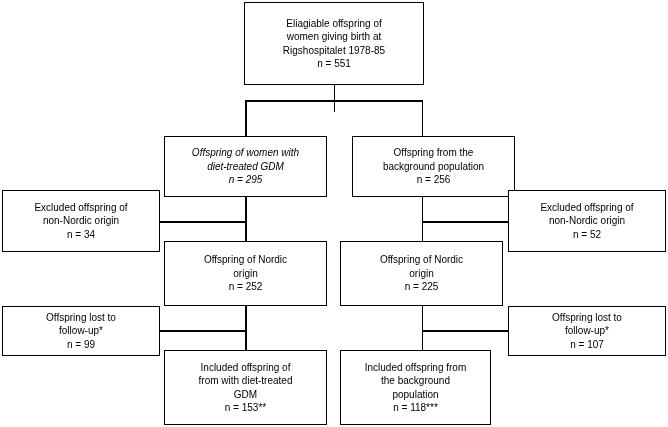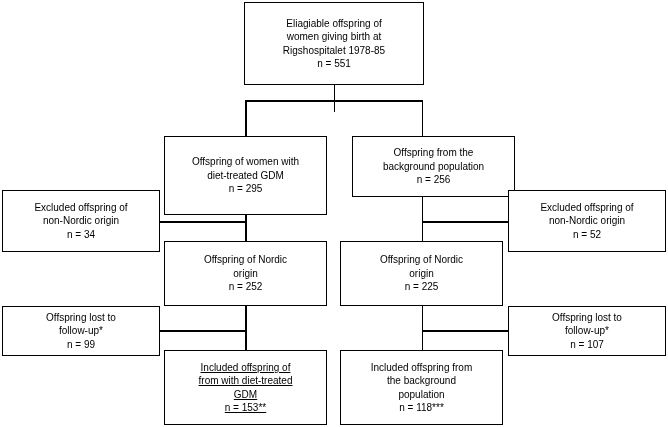--- a/index.html
+++ b/index.html
@@ -71,21 +71,21 @@
   <div class="connector h" style="left:421.5px; top:221px; width:87px;"></div>
   <div class="connector h" style="left:421.5px; top:330px; width:87px;"></div>
 
   <div class="box" style="left:244px; top:2px; width:180px; height:83px;">
     <span class="line">Eliagiable offspring of</span>
     <span class="line">women giving birth at</span>
     <span class="line">Rigshospitalet 1978-85</span>
     <span class="line">n = 551</span>
   </div>
 
-  <div class="box" style="left:164px; top:136px; width:163px; height:79px;">
+  <div class="box" style="left:164px; top:136px; width:163px; height:61px;font-style:italic;">
     <span class="line">Offspring of women with</span>
     <span class="line">diet-treated GDM</span>
     <span class="line">n = 295</span>
   </div>
 
   <div class="box" style="left:352px; top:136px; width:163px; height:61px;">
     <span class="line">Offspring from the</span>
     <span class="line">background population</span>
     <span class="line">n = 256</span>
   </div>
@@ -119,27 +119,27 @@
     <span class="line">follow-up*</span>
     <span class="line">n = 99</span>
   </div>
 
   <div class="box" style="left:508px; top:306px; width:158px; height:50px;">
     <span class="line">Offspring lost to</span>
     <span class="line">follow-up*</span>
     <span class="line">n = 107</span>
   </div>
 
-  <div class="box" style="left:164px; top:350px; width:163px; height:75px;text-decoration:underline;">
+  <div class="box" style="left:164px; top:350px; width:163px; height:75px;">
     <span class="line">Included offspring of</span>
     <span class="line">from with diet-treated</span>
     <span class="line">GDM</span>
     <span class="line">n = 153**</span>
   </div>
 
-  <div class="box" style="left:340px; top:350px; width:163px; height:75px;">
+  <div class="box" style="left:340px; top:350px; width:151px; height:75px;">
     <span class="line">Included offspring from</span>
     <span class="line">the background</span>
     <span class="line">population</span>
     <span class="line">n = 118***</span>
   </div>
 
 </div>
 
 </body></html>

